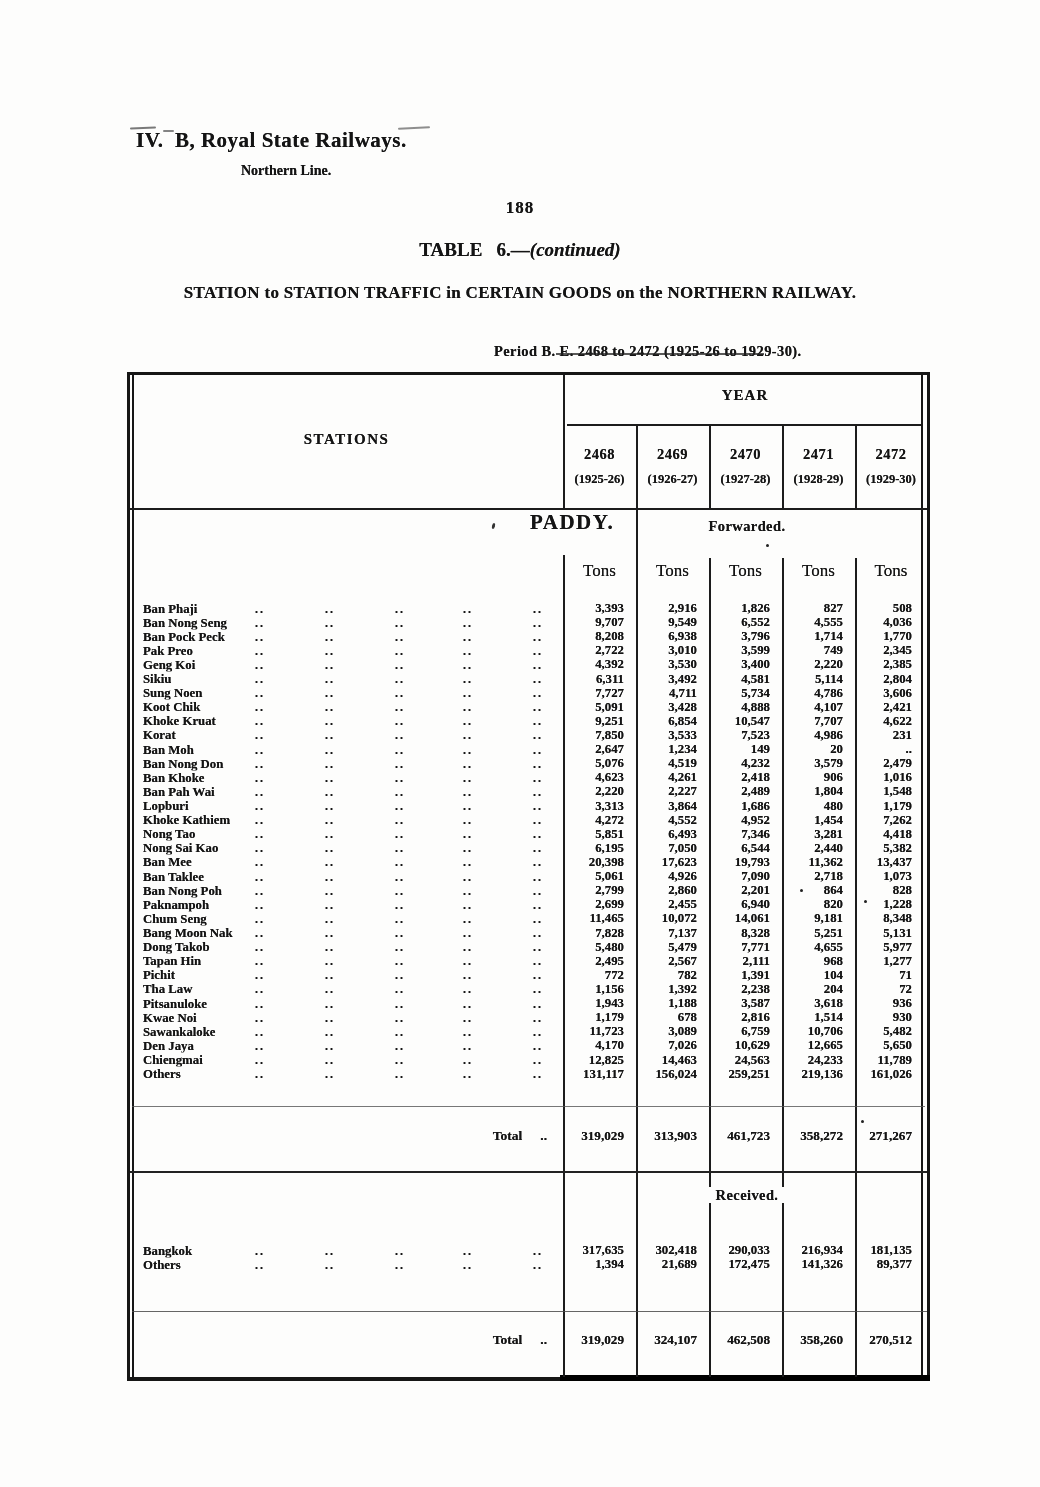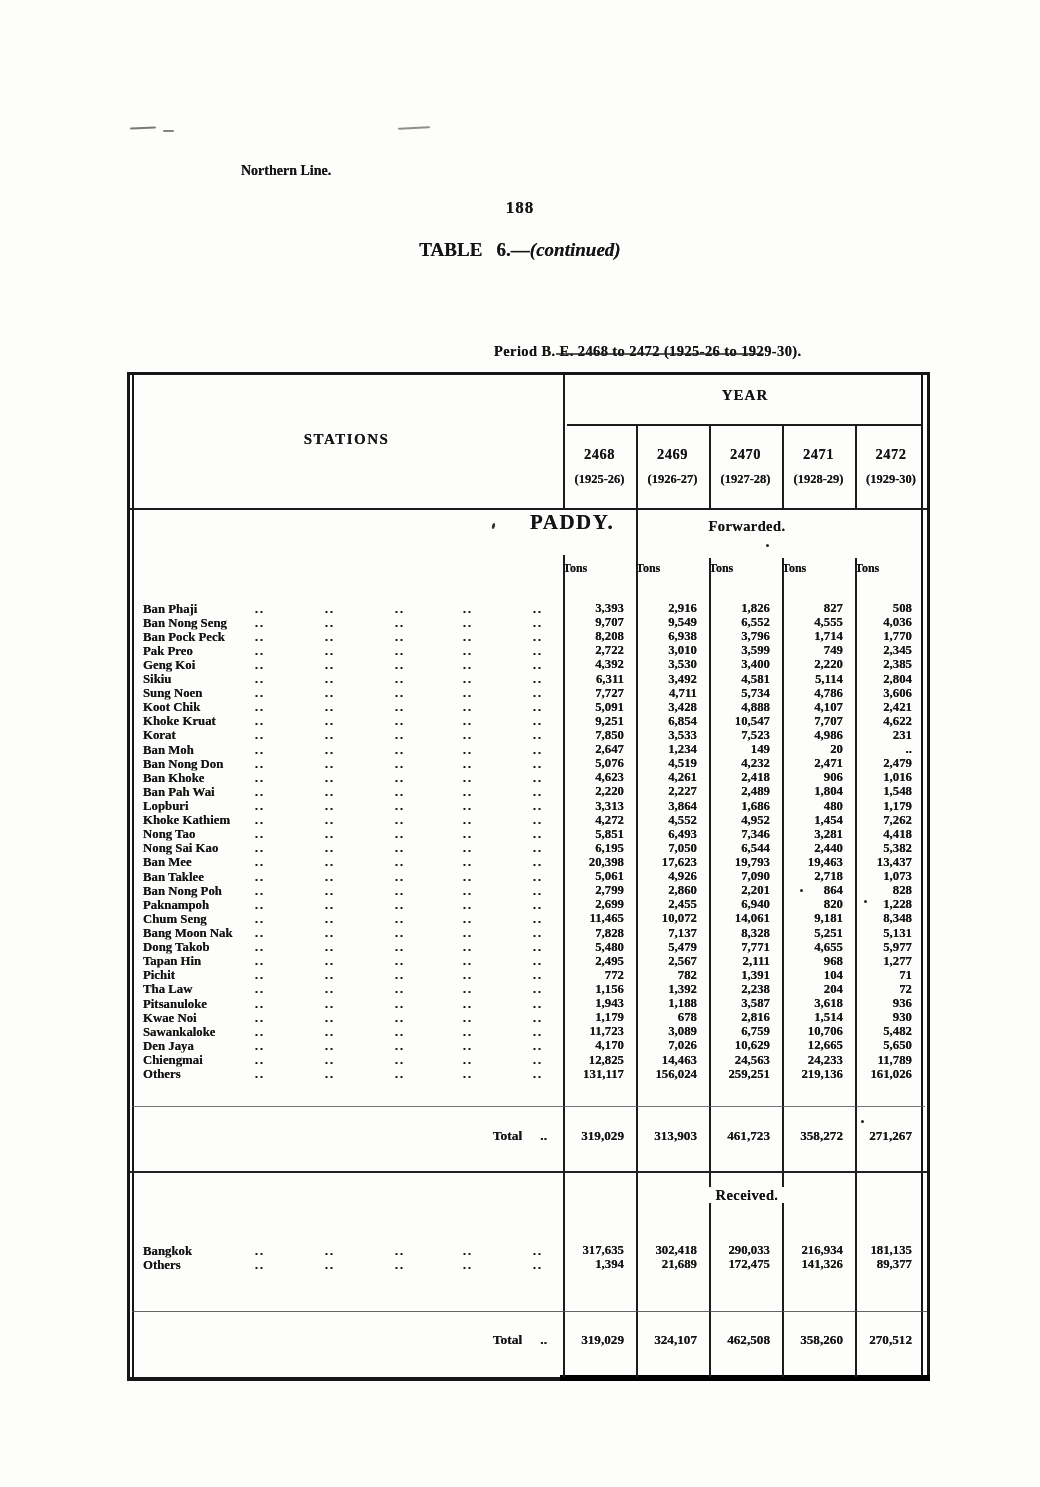--- a/index.html
+++ b/index.html
@@ -52,21 +52,21 @@
   .ycell .ys{font-size:12.5px;}
 
   
   #commodity{position:absolute;left:394px;top:135px;font-size:21px;font-weight:bold;letter-spacing:1.5px;z-index:3;}
   #commodity span{background:#fdfdfc;padding:0 6px;}
   .bandLbl{position:absolute;left:506px;width:222px;text-align:center;font-size:14.5px;font-weight:bold;z-index:3;letter-spacing:.4px;}
   .bandLbl span{background:#fdfdfc;padding:0 9px;}
   #fwdLbl{top:143px;}
   #rcvLbl{top:812px;}
   #tonsRow{position:absolute;left:433px;right:0;top:186px;display:grid;grid-template-columns:73px 73px 73px 73px 1fr;}
-  #tonsRow span{text-align:left;font-size:12px;font-weight:bold;}
+  #tonsRow span{text-align:center;font-size:17px;font-weight:normal;}
 
   
   #fwd-rows{position:absolute;left:0;right:0;top:226px;}
   #rcv-rows{position:absolute;left:0;right:0;top:868px;}
   #fwd-total{position:absolute;left:0;right:0;top:746px;}
   #rcv-total{position:absolute;left:0;right:0;top:950px;}
   .drow{display:grid;grid-template-columns:433px 73px 73px 73px 73px 1fr;height:14.12px;align-items:center;
         font-size:12.8px;font-weight:bold;}
   .st-cell{position:relative;height:100%;}
   .st-name{position:absolute;left:13px;top:50%;transform:translateY(-50%);background:#fdfdfc;padding-right:7px;z-index:2;white-space:pre;}
@@ -82,25 +82,27 @@
 </style>
 </head>
 <body>
 
 <div id="page">
 
   <div class="speck" style="left:130px;top:127px;width:26px;height:2px;opacity:.65;transform:rotate(-2deg);"></div>
   <div class="speck" style="left:163px;top:130px;width:11px;height:2px;opacity:.6;"></div>
   <div class="speck" style="left:398px;top:127px;width:32px;height:2px;opacity:.55;transform:rotate(-3deg);"></div>
 
+  <div id="h1" class="txt">IV.  B, Royal State Railways.</div>
   <div id="h2" class="txt">Northern Line.</div>
   <div id="pageNum" class="txt">188</div>
   <div id="tblLabel">
     <span class="b txt">TABLE   6.—</span><span class="i txt">(continued)</span>
   </div>
+  <div id="title" class="txt">STATION to STATION TRAFFIC in CERTAIN GOODS on the NORTHERN RAILWAY.</div>
   <div id="period" class="txt">Period B. E. 2468 to 2472 (1925-26 to 1929-30).</div>
   <div id="periodStrike"></div>
 
   <div id="grid">
     <div id="inL" class="inEdge"></div>
     <div id="inR" class="inEdge"></div>
     <div id="botHeavy"></div>
 
     <div id="stationsHdr" class="txt">STATIONS</div>
     <div id="yearHdr" class="txt">YEAR</div>
@@ -321,21 +323,21 @@
             <div class="ld" style="left: 125px;">..</div>
             <div class="ld" style="left: 195px;">..</div>
             <div class="ld" style="left: 265px;">..</div>
             <div class="ld" style="left: 333px;">..</div>
             <div class="ld" style="left: 403px;">..</div>
             <div class="st-name">Ban Nong Don</div>
           </div>
           <div class="vcell">5,076</div>
           <div class="vcell">4,519</div>
           <div class="vcell">4,232</div>
-          <div class="vcell">2,471</div>
+          <div class="vcell">3,579</div>
           <div class="vcell">2,479</div>
         </div>
         <div class="drow">
           <div class="st-cell">
             <div class="ld" style="left: 125px;">..</div>
             <div class="ld" style="left: 195px;">..</div>
             <div class="ld" style="left: 265px;">..</div>
             <div class="ld" style="left: 333px;">..</div>
             <div class="ld" style="left: 403px;">..</div>
             <div class="st-name">Ban Khoke</div>
@@ -426,21 +428,21 @@
             <div class="ld" style="left: 125px;">..</div>
             <div class="ld" style="left: 195px;">..</div>
             <div class="ld" style="left: 265px;">..</div>
             <div class="ld" style="left: 333px;">..</div>
             <div class="ld" style="left: 403px;">..</div>
             <div class="st-name">Ban Mee</div>
           </div>
           <div class="vcell">20,398</div>
           <div class="vcell">17,623</div>
           <div class="vcell">19,793</div>
-          <div class="vcell">19,463</div>
+          <div class="vcell">11,362</div>
           <div class="vcell">13,437</div>
         </div>
         <div class="drow">
           <div class="st-cell">
             <div class="ld" style="left: 125px;">..</div>
             <div class="ld" style="left: 195px;">..</div>
             <div class="ld" style="left: 265px;">..</div>
             <div class="ld" style="left: 333px;">..</div>
             <div class="ld" style="left: 403px;">..</div>
             <div class="st-name">Ban Taklee</div>

